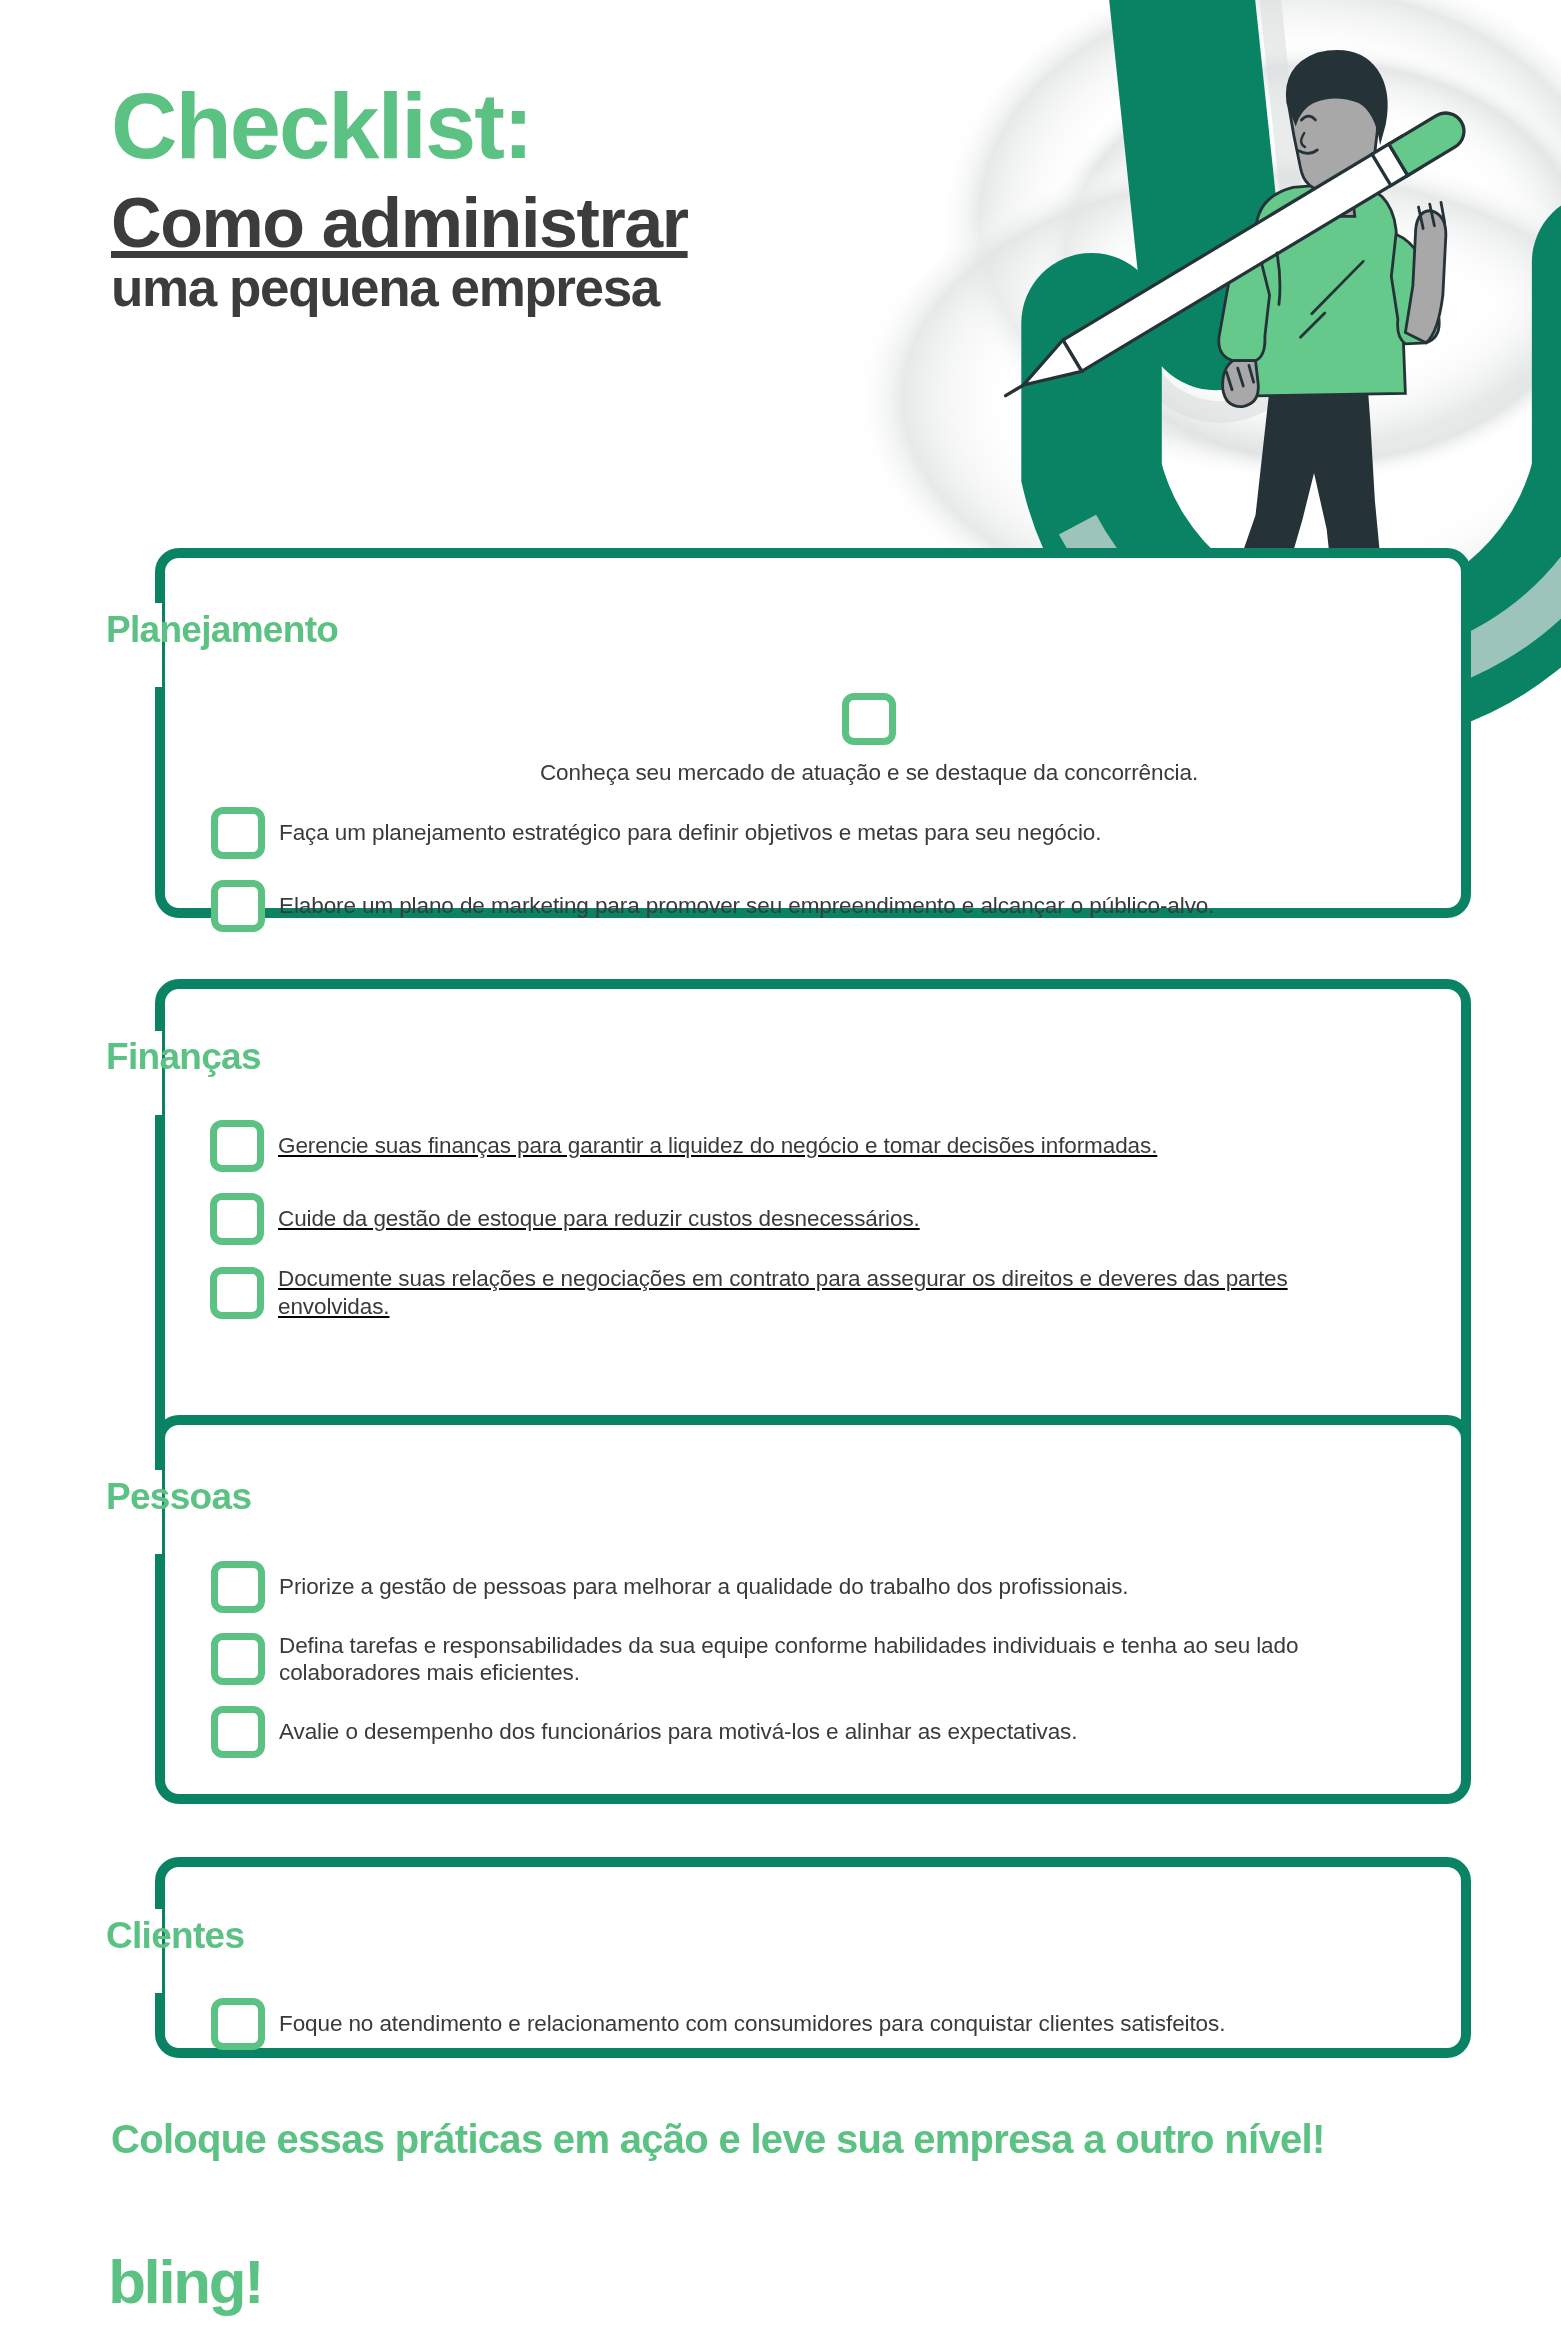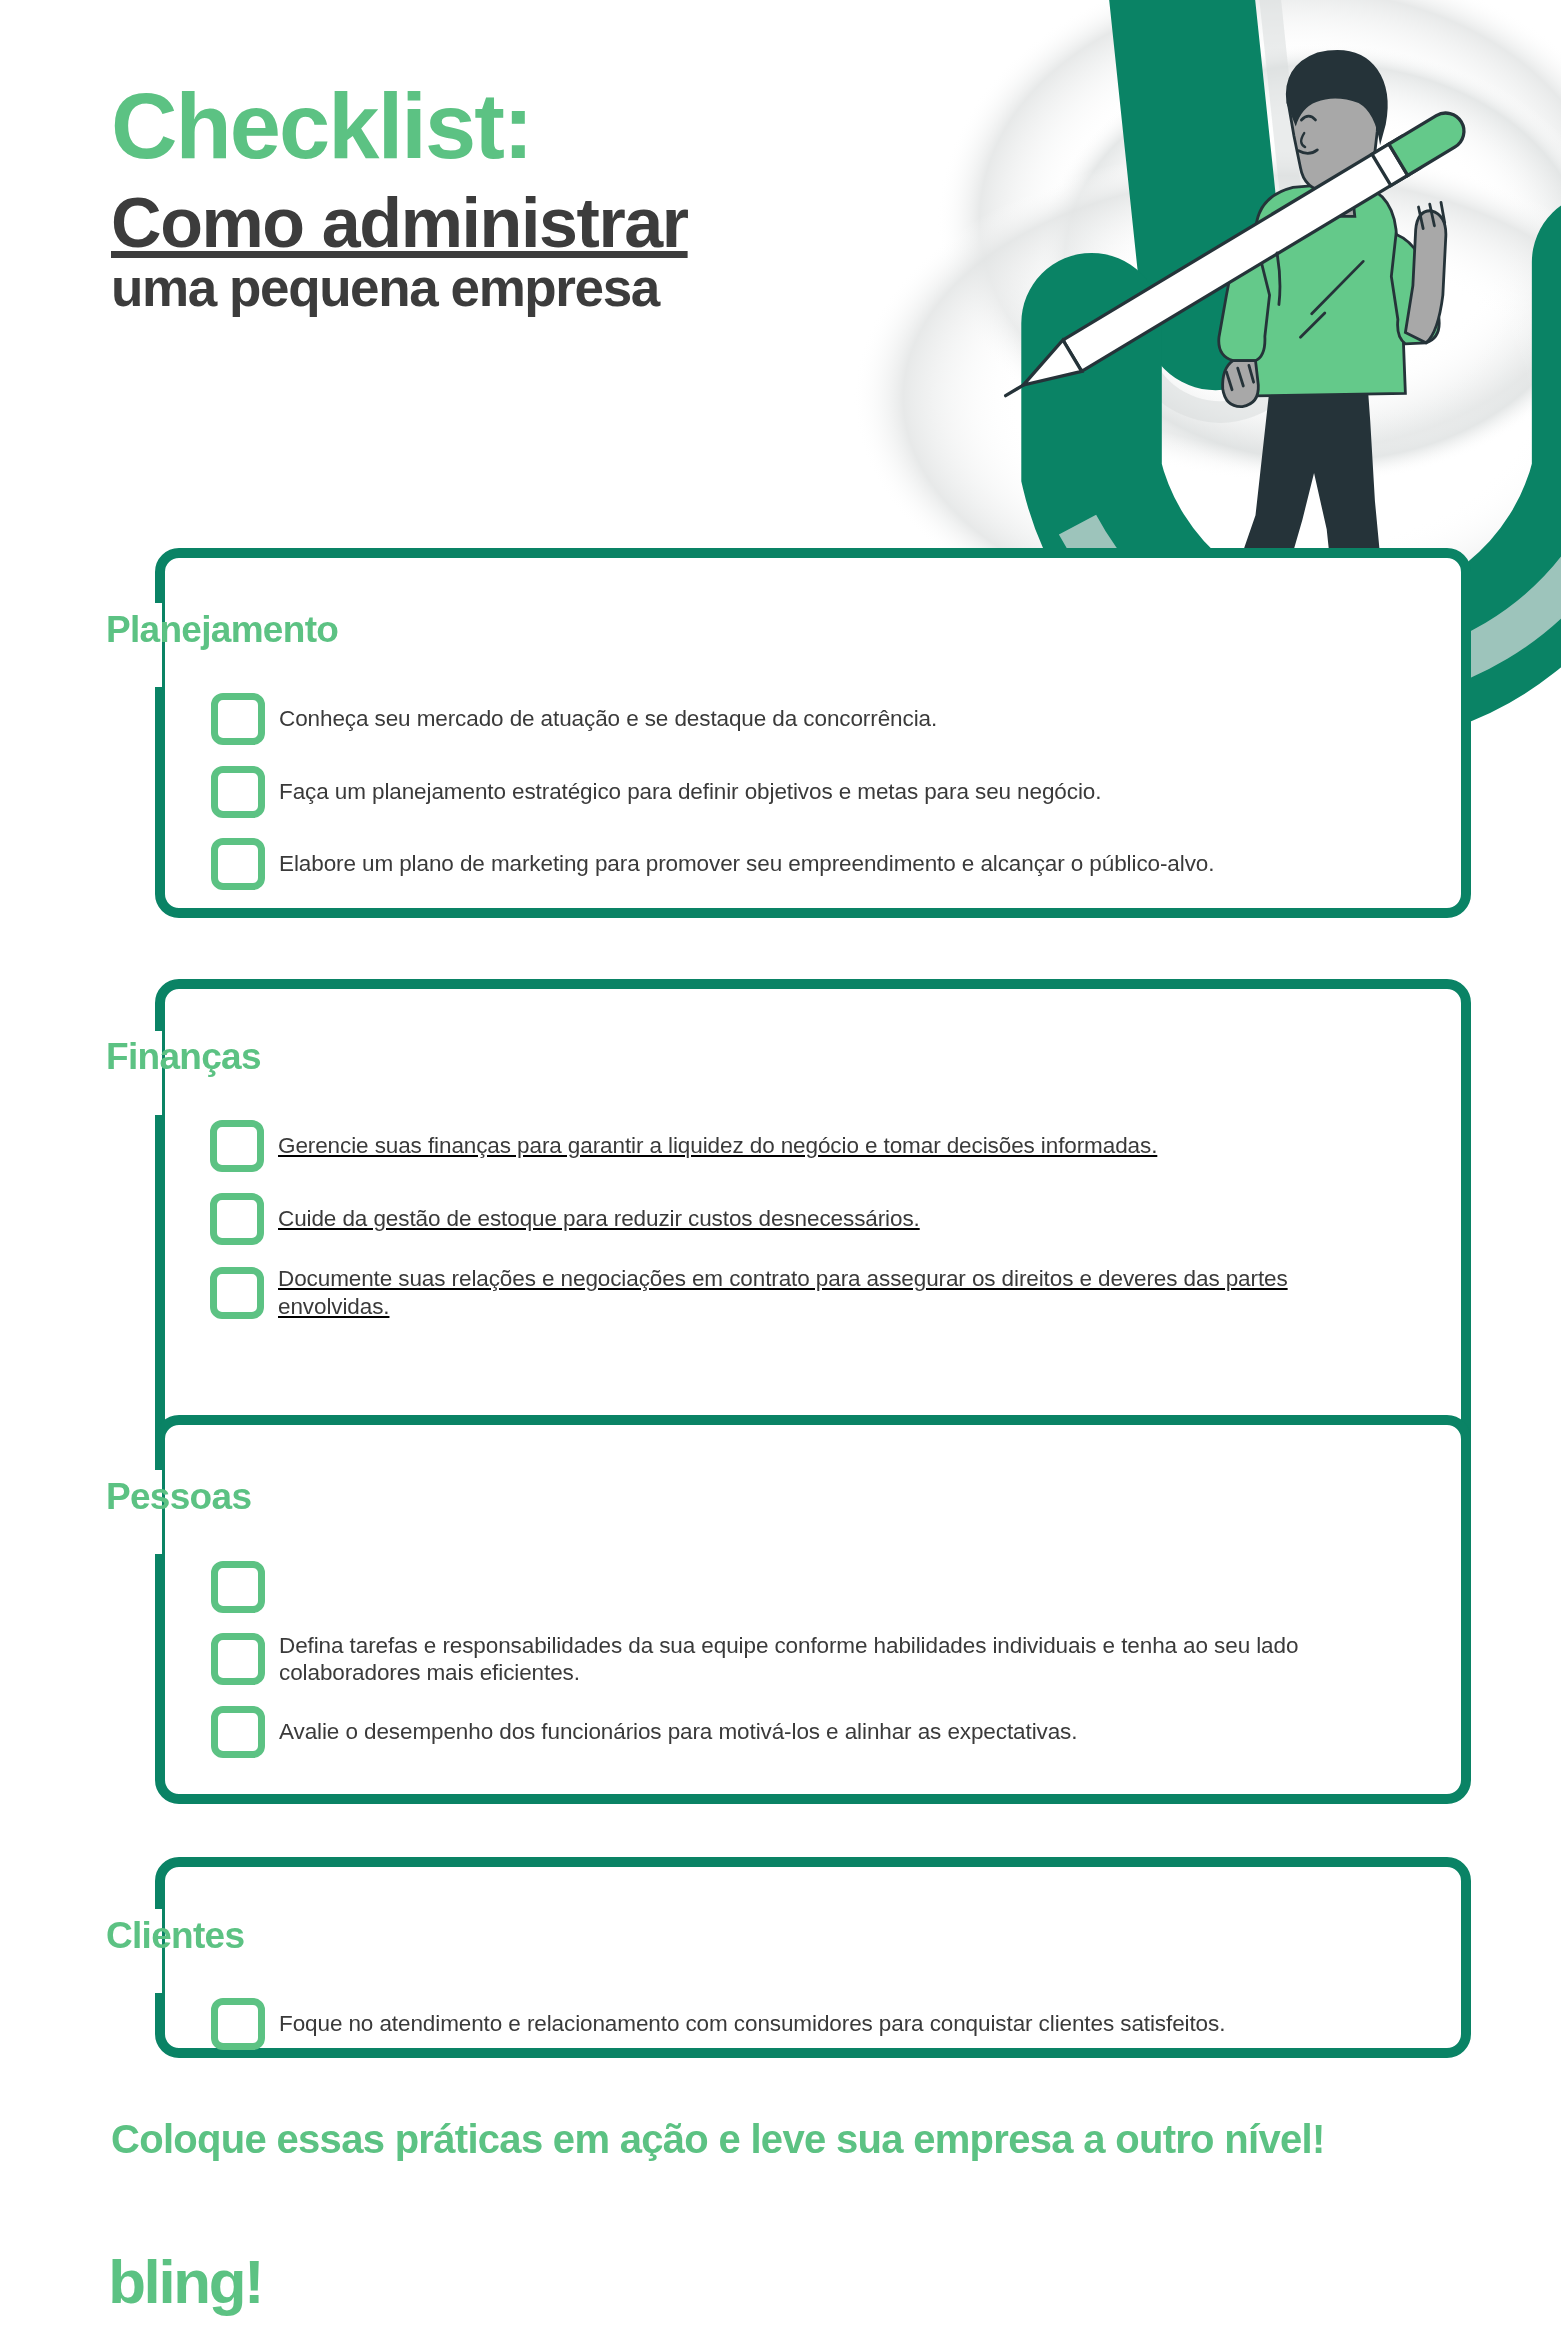--- a/index.html
+++ b/index.html
@@ -243,21 +243,21 @@
     <div class="title-sub">Como administrar</div>
     <div class="title-sub-2">uma pequena empresa</div>
   </div>
 
   <div class="section" style="top:548px; height:370px;">
     <div class="card"></div>
     <div class="card-notch" style="top:55px; height:84px;"></div>
     <div class="section-heading" style="top:61px;">Planejamento</div>
 
     <div class="items" style="top:145px; left:56px;">
-      <div class="item" style="margin-bottom:20.6px;">
+      <div class="item" style="margin-bottom:20.6px;flex-direction:column;">
         <div class="checkbox"></div>
         <div class="item-text">Conheça seu mercado de atuação e se destaque da concorrência.</div>
       </div>
       <div class="item" style="margin-bottom:20.6px;">
         <div class="checkbox"></div>
         <div class="item-text">Faça um planejamento estratégico para definir objetivos e metas para seu negócio.</div>
       </div>
       <div class="item">
         <div class="checkbox"></div>
         <div class="item-text">Elabore um plano de marketing para promover seu empreendimento e alcançar o público-alvo.</div>
@@ -287,20 +287,21 @@
   </div>
 
   <div class="section" style="top:1415px; height:389px;">
     <div class="card"></div>
     <div class="card-notch" style="top:55px; height:84px;"></div>
     <div class="section-heading" style="top:61px;">Pessoas</div>
 
     <div class="items" style="top:146px; left:56px;">
       <div class="item" style="margin-bottom:19px;">
         <div class="checkbox"></div>
+        <div class="item-text">Priorize a gestão de pessoas para melhorar a qualidade do trabalho dos profissionais.</div>
       </div>
       <div class="item" style="margin-bottom:19px;">
         <div class="checkbox"></div>
         <div class="item-text" style="max-width:1091px;">Defina tarefas e responsabilidades da sua equipe conforme habilidades individuais e tenha ao seu lado colaboradores mais eficientes.</div>
       </div>
       <div class="item">
         <div class="checkbox"></div>
         <div class="item-text">Avalie o desempenho dos funcionários para motivá-los e alinhar as expectativas.</div>
       </div>
     </div>

